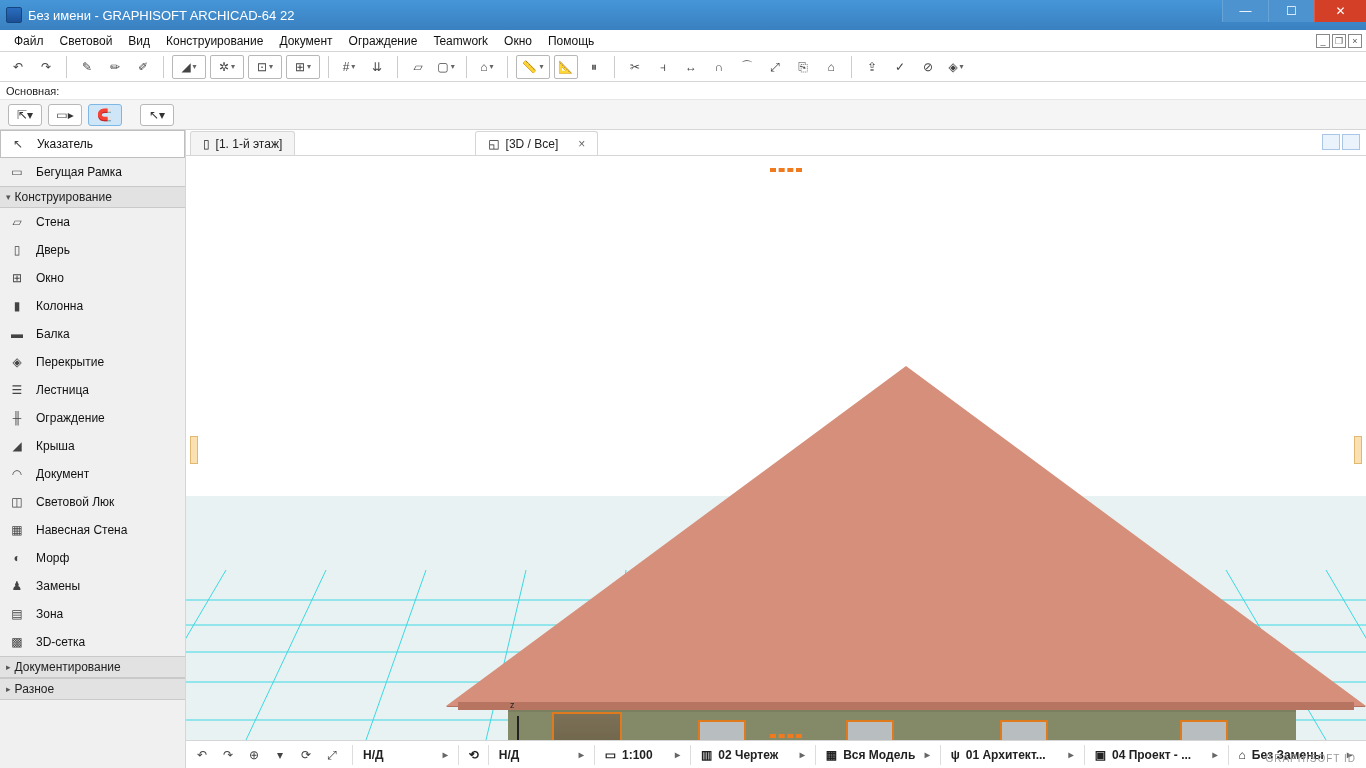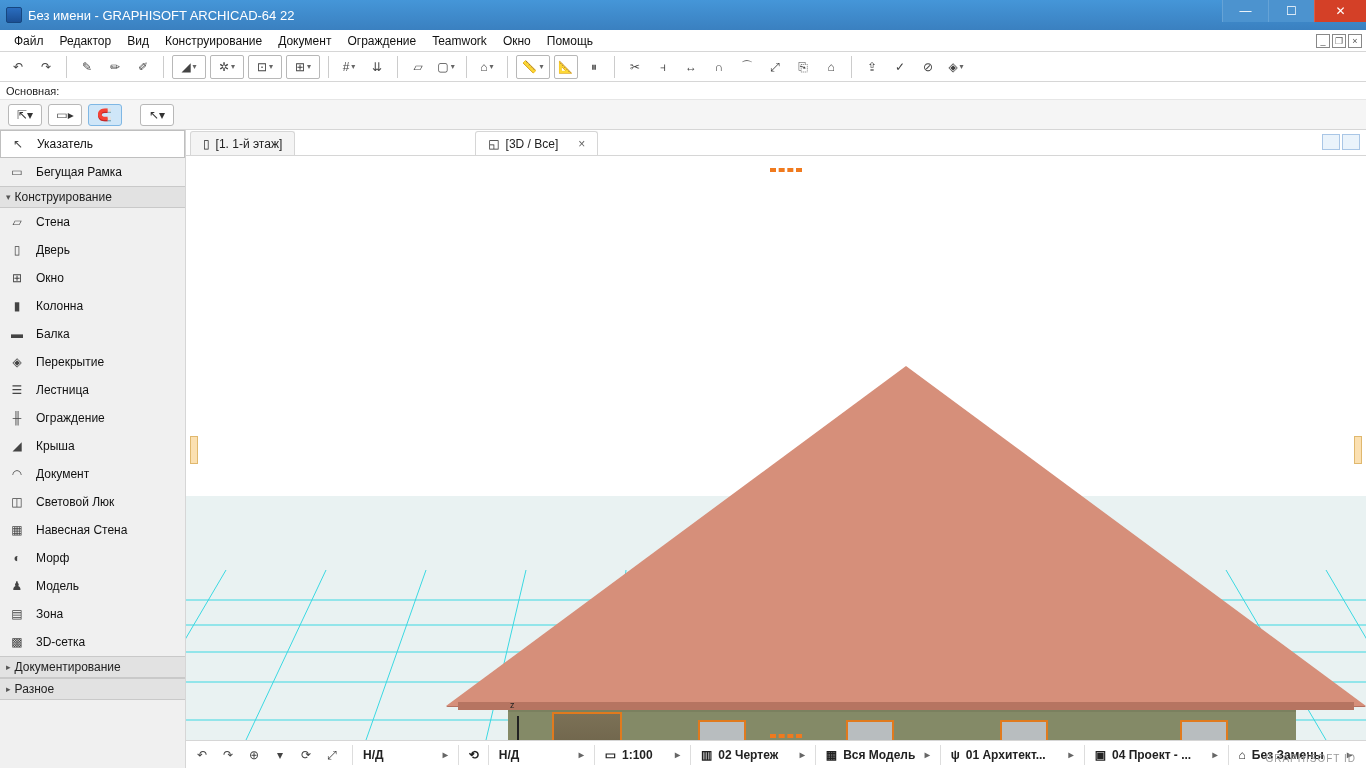--- a/index.html
+++ b/index.html
@@ -77,21 +77,21 @@
         <span>☐</span>
       </div>
     <div class="win-btn close">
         <span>✕</span>
       </div>
   </div>
 </div>
 
 <div class="menubar">
   <div class="item">Файл</div>
-  <div class="item">Редактор</div>
+  <div class="item">Световой</div>
   <div class="item">Вид</div>
   <div class="item">Конструирование</div>
   <div class="item">Документ</div>
   <div class="item">Ограждение</div>
   <div class="item">Teamwork</div>
   <div class="item">Окно</div>
   <div class="item">Помощь</div>
   <div class="right-icons">
     <span>_</span>
     <span>❐</span>
@@ -210,21 +210,21 @@
     <div class="tx-item">
         <span class="ico">▦</span>
         <span>Навесная Стена</span>
       </div>
     <div class="tx-item">
         <span class="ico">◐</span>
         <span>Морф</span>
       </div>
     <div class="tx-item">
         <span class="ico">♟</span>
-        <span>Модель</span>
+        <span>Замены</span>
       </div>
     <div class="tx-item">
         <span class="ico">▤</span>
         <span>Зона</span>
       </div>
     <div class="tx-item">
         <span class="ico">▩</span>
         <span>3D-сетка</span>
       </div>
     <div class="tx-hdr">

